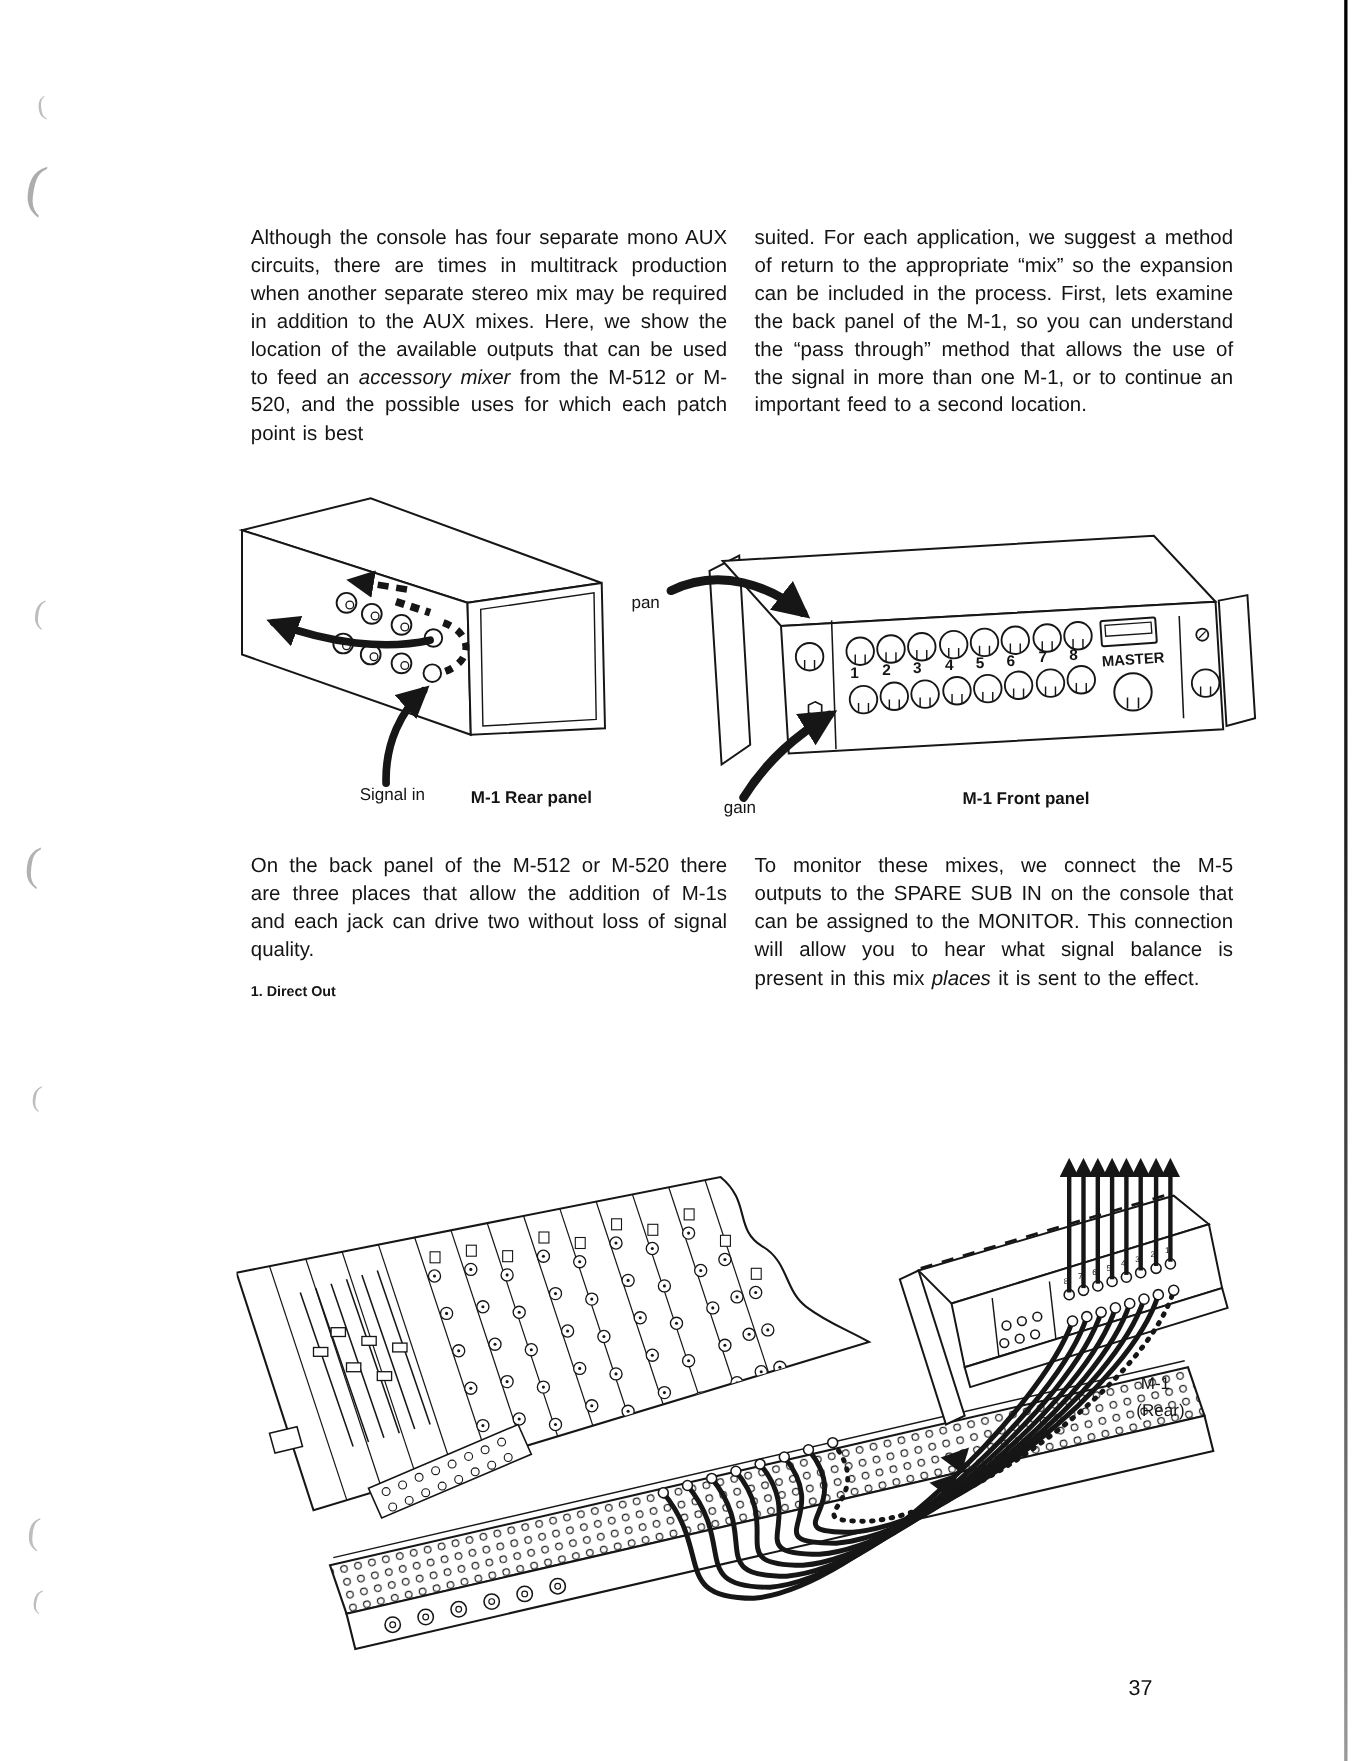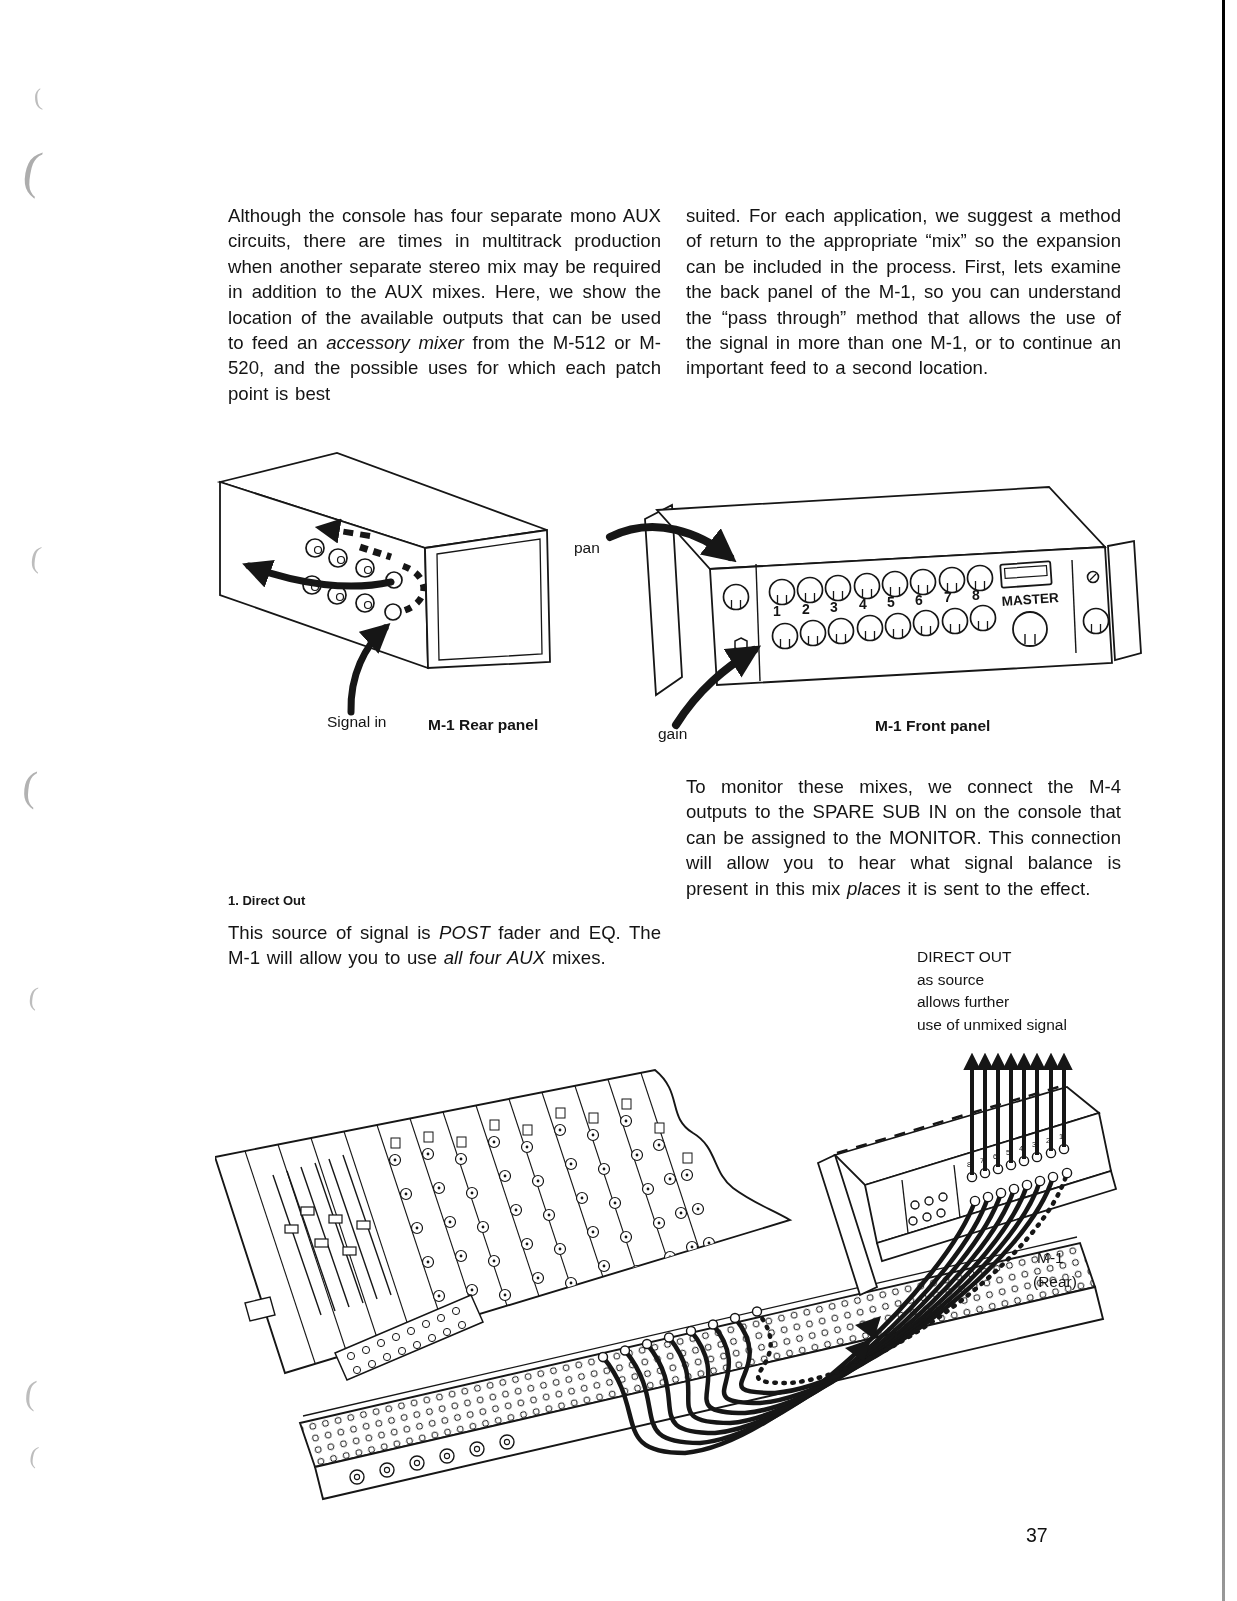--- a/index.html
+++ b/index.html
@@ -150,30 +150,24 @@
     </g>
     <use href="#knobL" x="536" y="166"></use>
 
     <path d="M50,82 C95,60 140,78 170,102" fill="none" stroke="#161616" stroke-width="8" stroke-linecap="round" marker-end="url(#mA)"></path>
     <path d="M116,270 C138,235 165,213 194,195" fill="none" stroke="#161616" stroke-width="8" stroke-linecap="round" marker-end="url(#mA)"></path>
     <text class="figlab" x="14" y="98">pan</text>
     <text class="figlab" x="98" y="284">gain</text>
     <text class="figcap" x="315" y="276">M-1 Front panel</text>
   </svg>
 
+  <div class="abs para" style="left:228px;top:774px;"><span>On the back panel of the M-512 or M-520 there are three places that allow the addition of M-1s and each jack can drive two without loss of signal quality.</span></div>
   <div class="abs h2" style="left:228px;top:893px;">1.  Direct Out</div>
-  <div class="abs para" style="left:228px;top:920px;"><span>This source of signal is </span><i>POST</i><span> fader and EQ. The M-1 will allow you to use </span><i>all four AUX</i><span> mixes.</span></div>
-  <div class="abs para" style="left:686px;top:774px;width:435px;"><span>To monitor these mixes, we connect the M-4 outputs to the SPARE SUB IN on the console that can be assigned to the MONITOR.  This connection will allow you to hear what signal balance is present in this mix </span><i>places</i><span> it is sent to the effect.</span></div>
-
-  <div class="abs note" style="left:917px;top:946px;">
-    <span>DIRECT OUT</span>
-    <span>as source</span>
-    <span>allows further</span>
-    <span>use of unmixed signal</span>
-  </div>
+  <div class="abs para" style="left:686px;top:774px;width:435px;"><span>To monitor these mixes, we connect the M-5 outputs to the SPARE SUB IN on the console that can be assigned to the MONITOR.  This connection will allow you to hear what signal balance is present in this mix </span><i>places</i><span> it is sent to the effect.</span></div>
+
 
   <svg class="abs" style="left:215px;top:1025px;" width="905" height="505" viewBox="0 0 905 505">
     <defs>
       <marker id="mB" viewBox="0 0 10 10" refX="7.5" refY="5" markerWidth="4.4" markerHeight="4.4" orient="auto">
         <path d="M0,0 L10,5 L0,10 z" fill="#161616"></path>
       </marker>
       <g id="knobS">
         <circle r="5.5" fill="#fff" stroke="#161616" stroke-width="1.2"></circle>
         <circle r="1.4" fill="#161616" stroke="none"></circle>
       </g>

